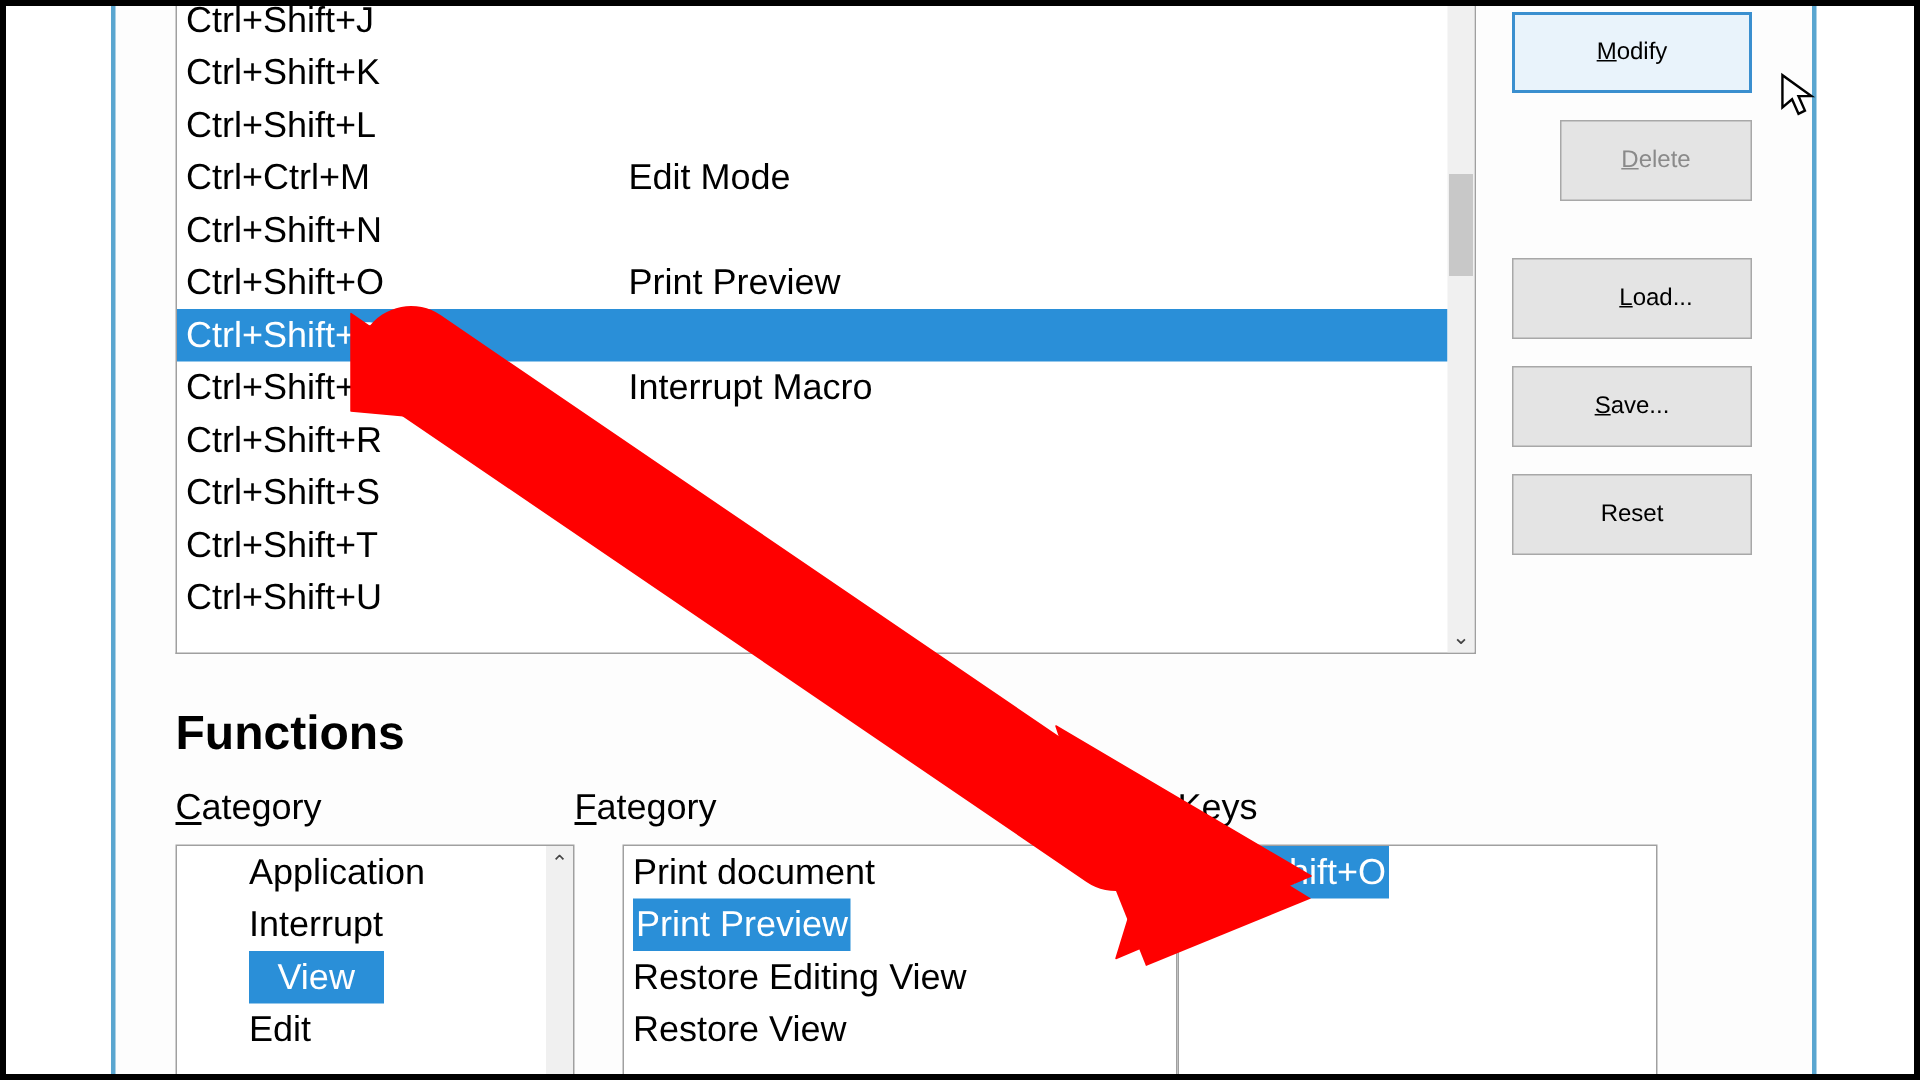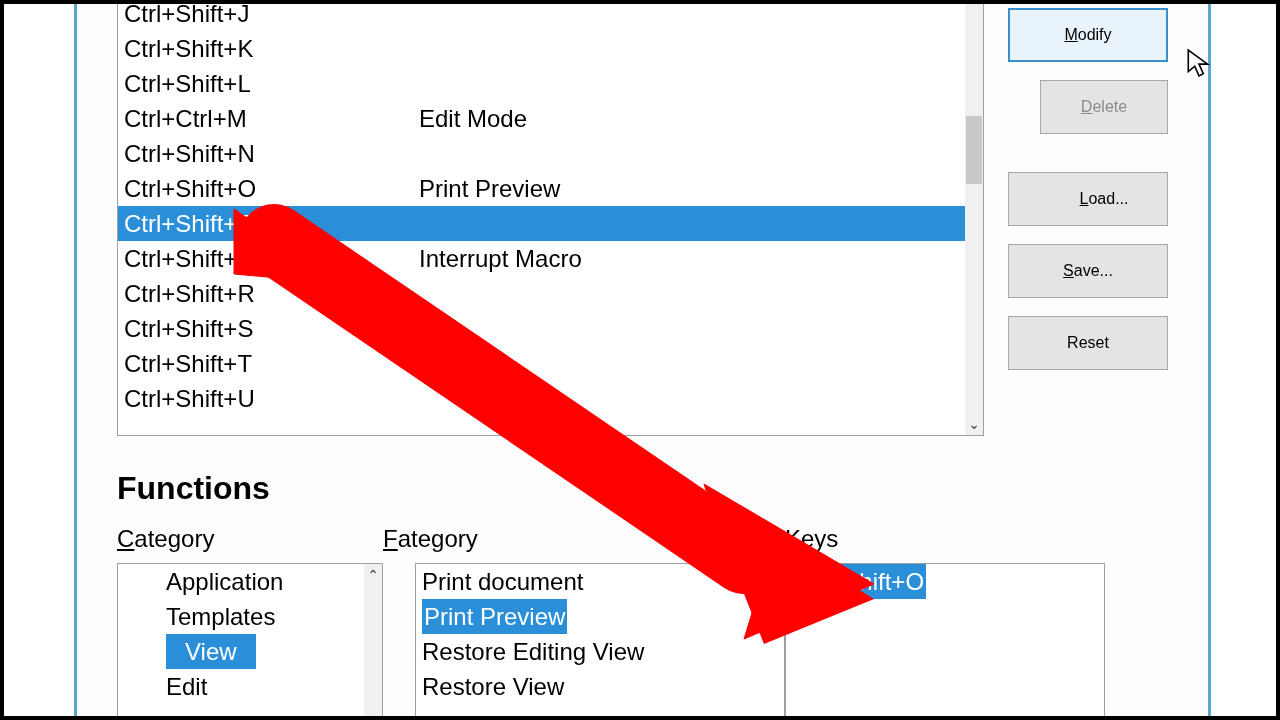--- a/index.html
+++ b/index.html
@@ -279,21 +279,21 @@
     <div class="cols">
 
       <div class="col">
         <div class="col-label"><span class="ul">C</span><span>ategory</span></div>
         <div class="listbox cat-box">
           <div id="cat-list">
               <div class="cat-row">
                 <span>Application</span>
               </div>
               <div class="cat-row">
-                <span>Templates</span>
+                <span>Interrupt</span>
               </div>
               <div class="cat-row">
                 <span class="sel">View</span>
               </div>
               <div class="cat-row">
                 <span>Edit</span>
               </div>
             </div>
           <div class="cat-scroll">
             <div class="up">⌃</div>

